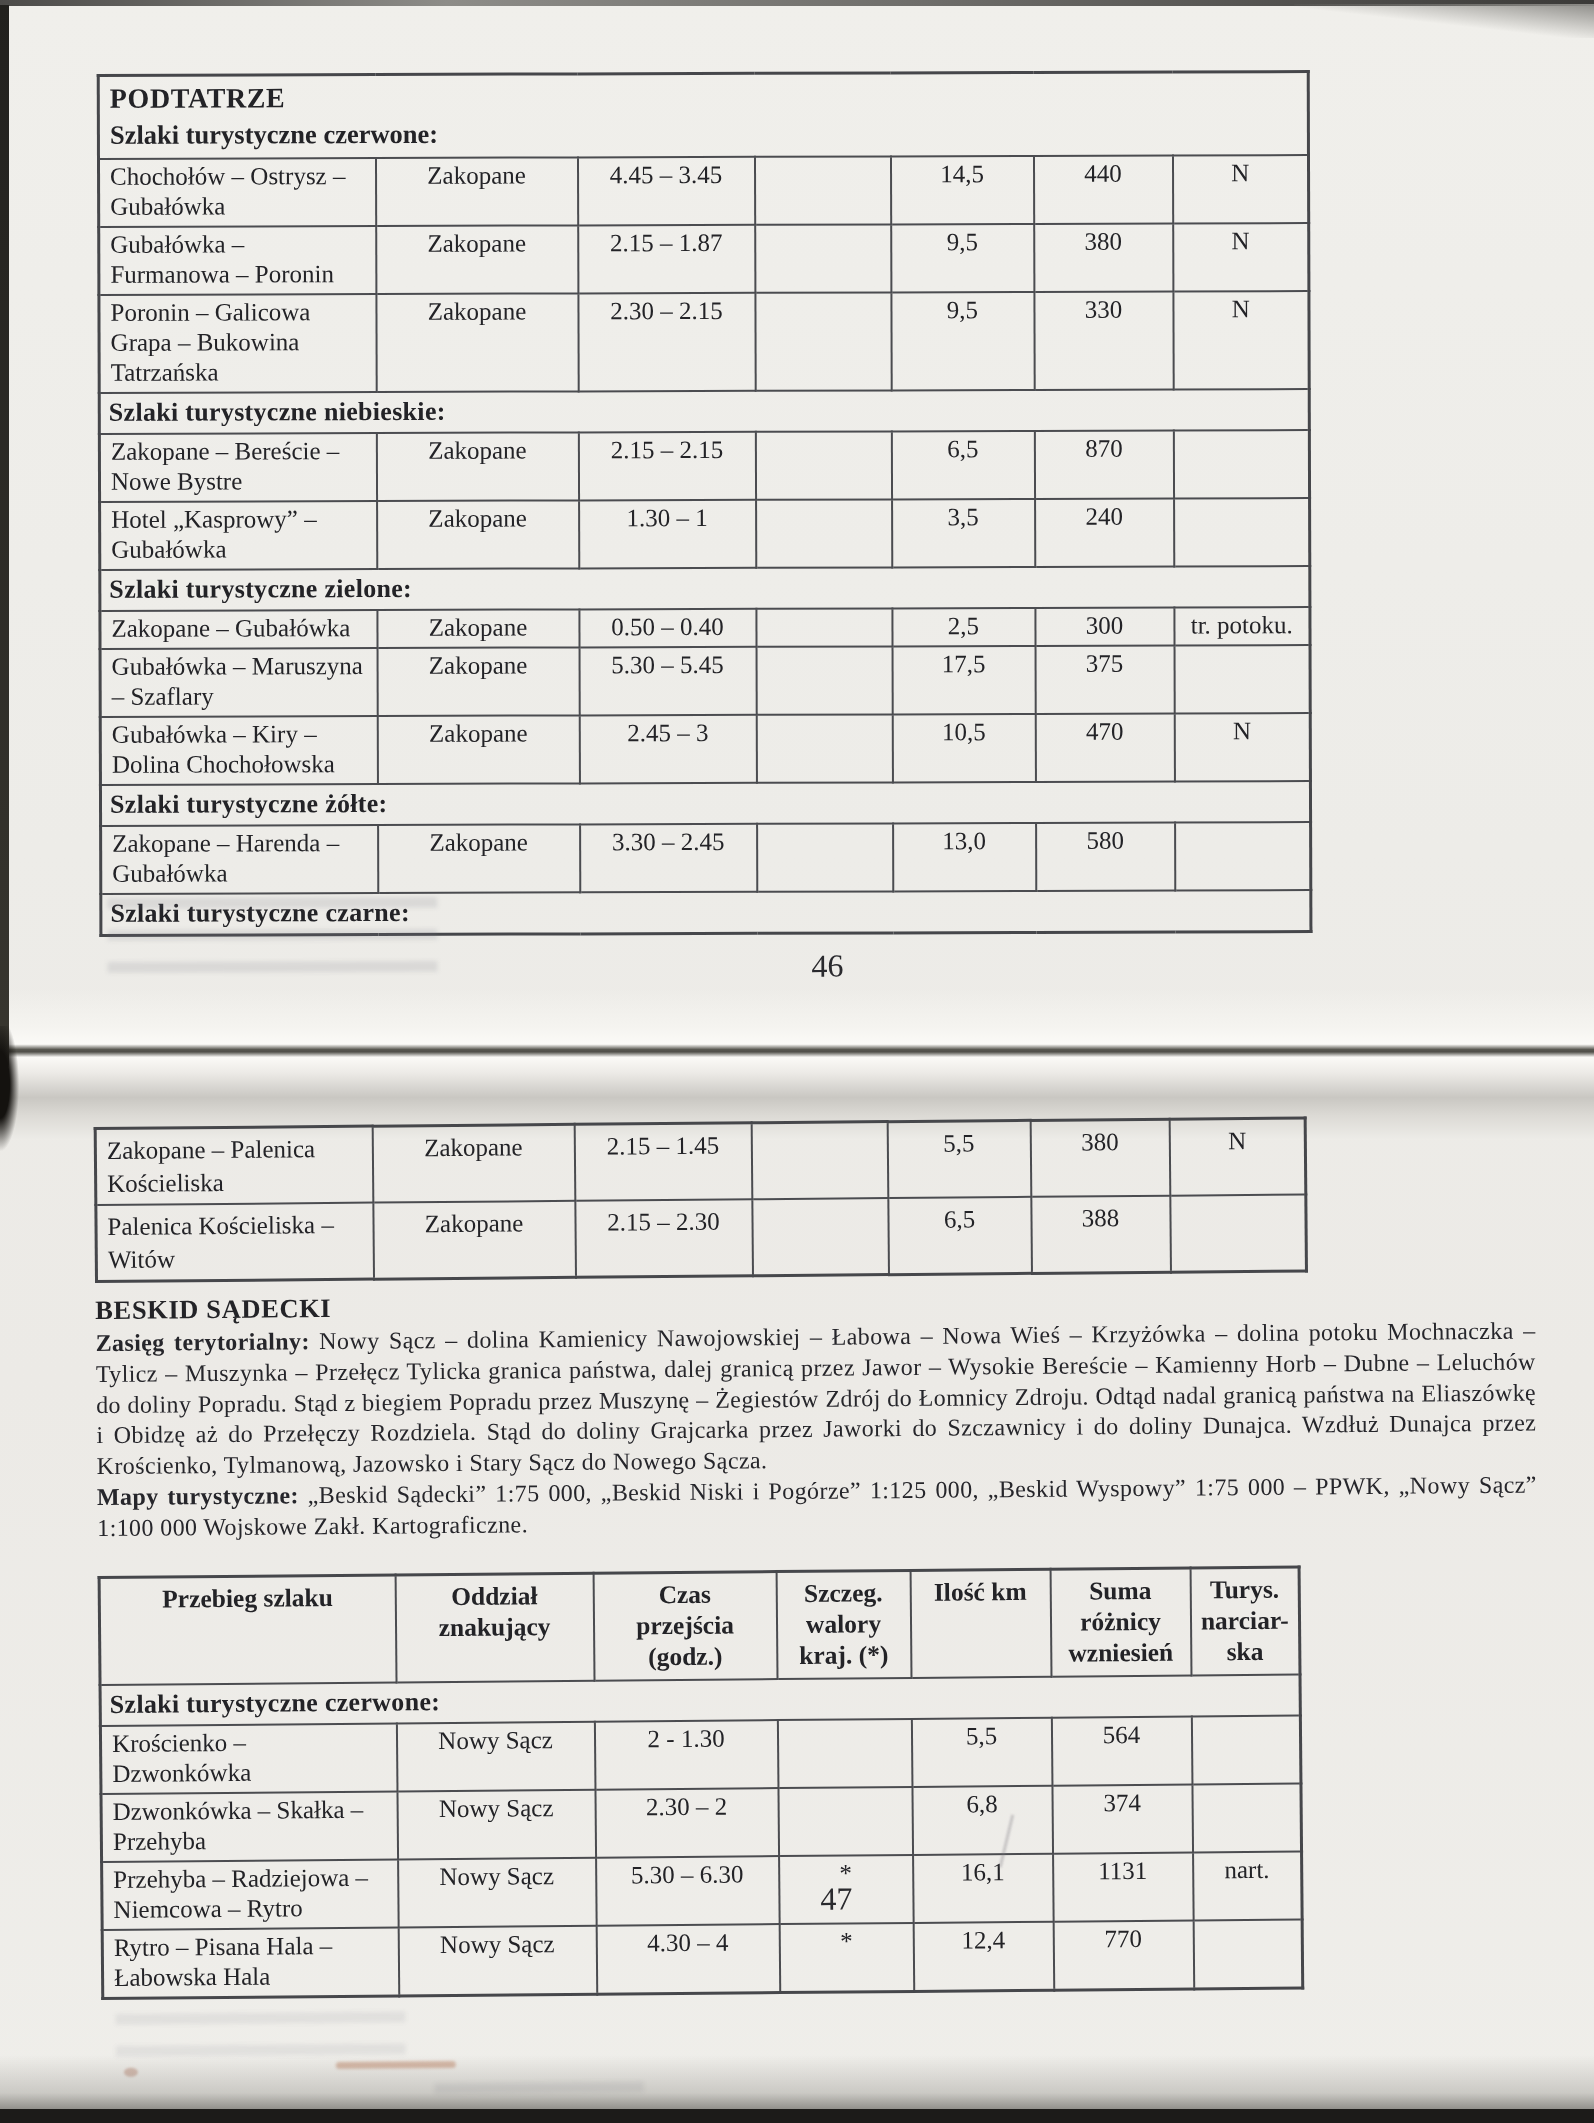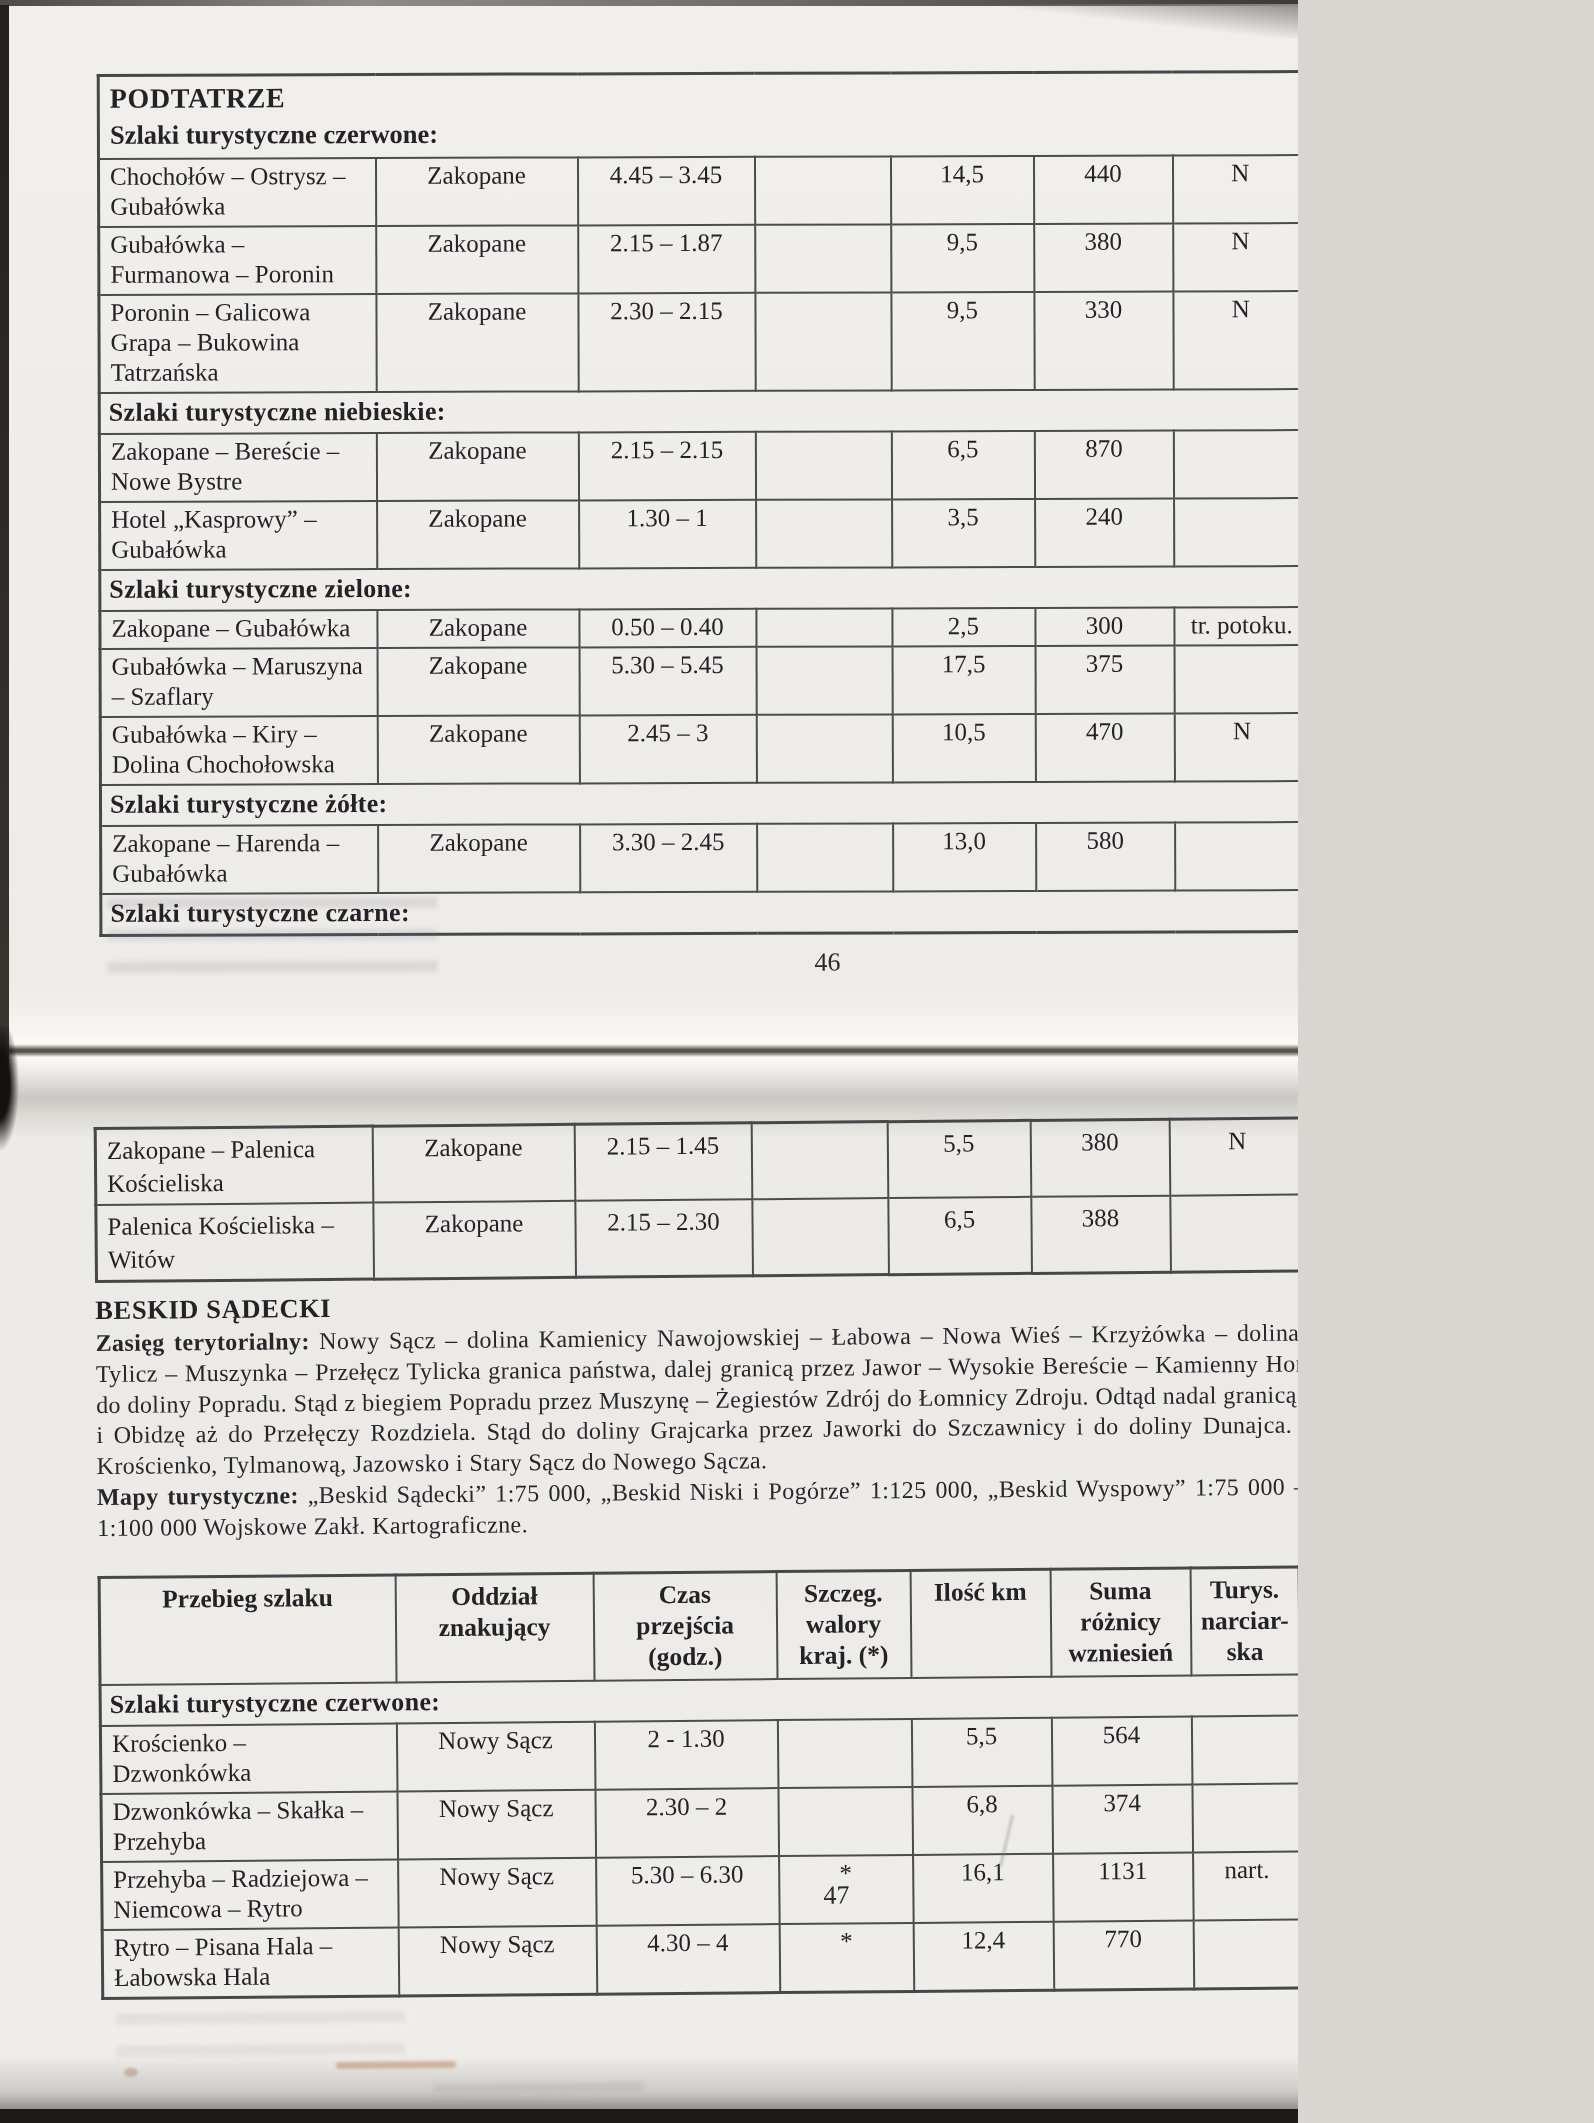--- a/index.html
+++ b/index.html
@@ -1,17 +1,17 @@
 <!DOCTYPE html>
 <html><head>
 <meta charset="utf-8">
 <style>
   html,body{margin:0;padding:0;background:#d8d6d1;}
   .scan{
-    position:relative;width:1298px;height:2123px;overflow:hidden;
+    position:relative;width:1594px;height:2123px;overflow:hidden;
     background:linear-gradient(180deg,#f0efeb 0%,#edece8 40%,#eceae6 65%,#efeeea 100%);
     font-family:"Liberation Serif","DejaVu Serif",serif;color:#232327;
   }
   
   .edge-top{position:absolute;top:0;left:0;right:0;height:6px;
     background:linear-gradient(90deg,#4c4b49,#8d8c88 28%,#6e6d6a 58%,#3b3a38 100%);}
   .corner-tr{position:absolute;top:4px;right:0;width:300px;height:34px;
     background:linear-gradient(to bottom left,#8f8e8a 0%,rgba(143,142,138,0) 55%);}
   .edge-left{position:absolute;top:5px;left:0;width:9px;height:1068px;
     background:linear-gradient(180deg,#22211e,#38362f);border-bottom-right-radius:10px;}
@@ -54,21 +54,21 @@
     line-height:31px;font-size:25.5px;padding:5px 2px 7px;}
   .t47m .c1{width:296px}.t47m .c2{width:198px}.t47m .c3{width:183px}
   .t47m .c4{width:134px}.t47m .c5{width:140px}.t47m .c6{width:140px}.t47m .c7{width:109px}
   
   .text-block{position:absolute;left:98px;top:1288px;width:1440px;}
   .region-title{font-size:26.5px;font-weight:bold;letter-spacing:.6px;line-height:32px;margin:0 0 2px;}
   .text-block p{margin:0;font-size:24px;line-height:30.8px;text-align:justify;
     letter-spacing:.4px;color:#26262b;}
   .lead{font-weight:bold;}
   
-  .pagenum{position:absolute;font-size:26px;transform:translateX(-50%);color:#2a2a2e;text-align:right;}
+  .pagenum{position:absolute;font-size:32px;transform:translateX(-50%);color:#2a2a2e;text-align:right;}
   .p46{left:826px;top:948px;}
   .p47{left:834px;top:1881px;}
   
   .ghost{position:absolute;filter:blur(2px);
     background:repeating-linear-gradient(180deg,rgba(108,110,122,.15) 0 11px,rgba(0,0,0,0) 11px 32px);}
   .g1{left:106px;top:896px;width:330px;height:92px;}
   .g2{left:112px;top:2008px;width:290px;height:46px;opacity:.7;}
   .g3{left:430px;top:2080px;width:210px;height:14px;opacity:.8;}
   .scratch{position:absolute;left:1003px;top:1816px;width:3px;height:54px;
     background:rgba(122,120,130,.35);transform:rotate(14deg);filter:blur(1px);}

